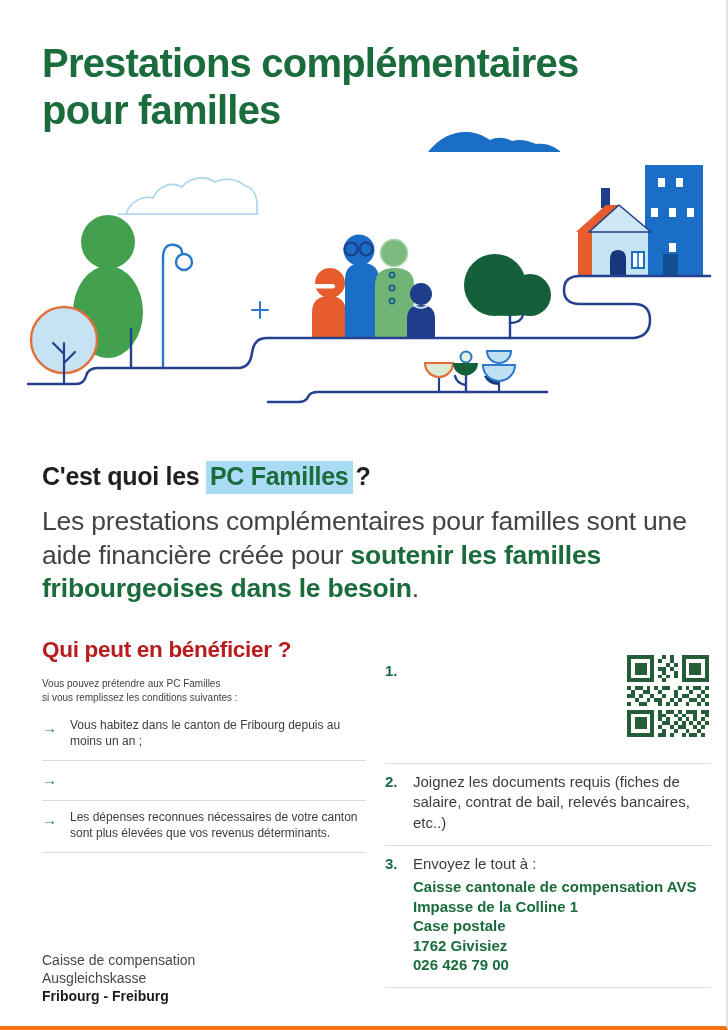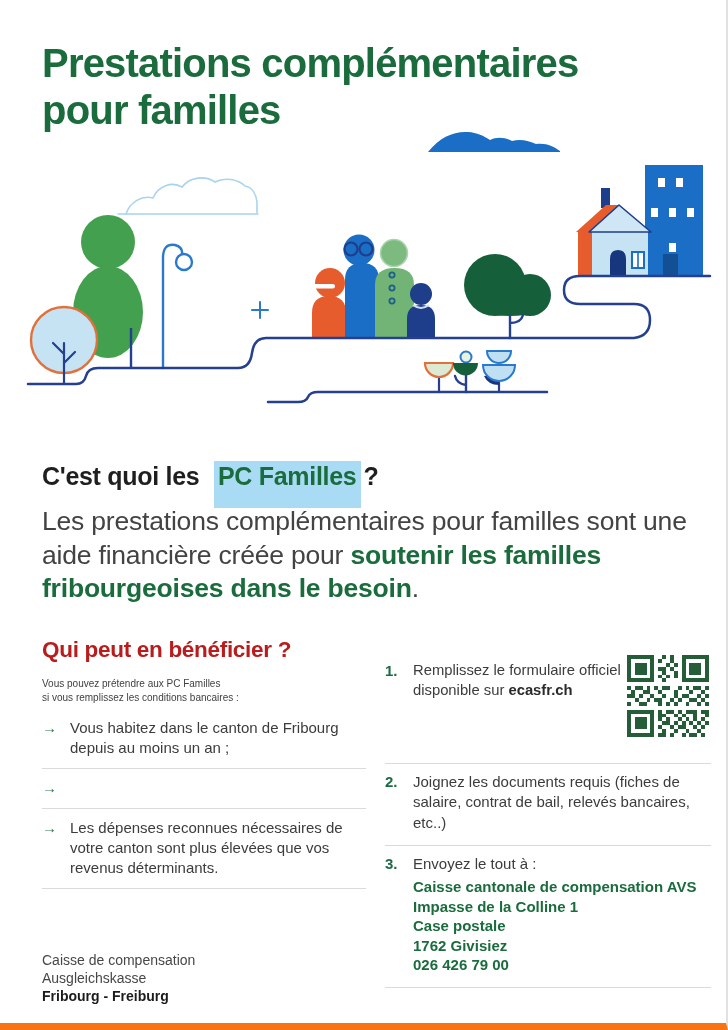--- a/index.html
+++ b/index.html
@@ -1,44 +1,44 @@
 <!DOCTYPE html>
 <html><head>
 <meta charset="utf-8">
 <style>
   html,body{margin:0;padding:0;background:#ffffff;}
   .page{
     position:relative;width:728px;height:1030px;background:#ffffff;overflow:hidden;
     font-family:"Liberation Sans",sans-serif;color:#3f3f3f;
-    border-right:2px solid #e2e2e2;border-bottom:7px solid #f97316;box-sizing:border-box;
+    border-right:2px solid #e2e2e2;border-bottom:4px solid #f97316;box-sizing:border-box;
   }
   
   .title{position:absolute;left:42px;top:40px;margin:0;font-size:40px;font-weight:700;
     color:#1a6c3d;line-height:1.17;letter-spacing:-0.8px;}
   .title span{display:block;white-space:nowrap;}
   
   .illustration{position:absolute;left:0;top:122px;width:728px;height:290px;pointer-events:none;}
   
   .what{position:absolute;left:42px;top:462px;width:648px;}
   .what h2{margin:0;font-size:25px;font-weight:700;color:#1f1f1f;letter-spacing:-0.3px;}
-  .hl{background:#a9dbf5;color:#1a6c3d;padding:1px 5px 18px 4px;font-style:normal;margin-left:8px;}
+  .hl{background:#a9dbf5;color:#1a6c3d;padding:1px 5px 4px 4px;font-style:normal;}
   .qmark{margin-left:2px;}
   .lead{margin:14px 0 0 0;font-size:26.5px;line-height:1.27;color:#434343;letter-spacing:-0.2px;}
   .lead strong{color:#1a6c3d;font-weight:700;}
   
   .col{position:absolute;top:637px;}
   .col-left{left:42px;width:324px;}
   .col-right{left:385px;width:326px;}
   .col h3{margin:0;font-size:22.5px;font-weight:700;color:#b91c1c;letter-spacing:-0.3px;}
   .col-intro{margin:14px 0 2px 0;font-size:10px;line-height:1.4;color:#3f3f3f;}
   .col-intro span{display:block;white-space:nowrap;}
   ul.bullets{list-style:none;margin:4px 0 0 0;padding:0;}
   li.bullet{display:flex;padding:9px 0 10px 0;border-bottom:1px solid #dadada;}
   .arrow{flex:0 0 28px;color:#287a4e;font-weight:700;font-size:15px;line-height:1.33;}
-  .btext{font-size:15px;line-height:1.33;color:#3c3c3c;}
+  .btext{font-size:12px;line-height:1.33;color:#3c3c3c;}
   
   .steps{margin-top:16px;}
   .step{position:relative;display:flex;padding:8px 0 12px 0;border-bottom:1px solid #dadada;}
   .num{flex:0 0 28px;color:#1d6b45;font-weight:700;font-size:15px;line-height:1.35;}
   .stext{margin:0;font-size:15px;line-height:1.35;color:#3c3c3c;}
   .stext strong{color:#2b2b2b;font-weight:700;}
   .step1{min-height:90px;}
   .step1 .stext{width:225px;font-size:14.8px;}
   .qr{position:absolute;right:2px;top:2px;color:#255d38;}
   .addr{margin:3px 0 0 0;color:#1a6c3d;font-weight:700;}
@@ -174,21 +174,21 @@
 
   <section class="what">
     <h2><span>C'est quoi les </span><mark class="hl">PC Familles</mark><span class="qmark">?</span></h2>
     <p class="lead"><span>Les prestations complémentaires pour familles sont une aide financière créée pour </span><strong>soutenir les familles fribourgeoises dans le besoin</strong><span>.</span></p>
   </section>
 
   <section class="col col-left">
     <h3>Qui peut en bénéficier ?</h3>
     <p class="col-intro">
       <span>Vous pouvez prétendre aux PC Familles</span>
-      <span>si vous remplissez les conditions bancaires :</span>
+      <span>si vous remplissez les conditions suivantes :</span>
     </p>
     <ul class="bullets">
       <li class="bullet">
         <span class="arrow">→</span>
         <span class="btext">Vous habitez dans le canton de Fribourg depuis au moins un an ;</span>
       </li>
       <li class="bullet">
         <span class="arrow">→</span>
       </li>
       <li class="bullet">
@@ -196,21 +196,20 @@
         <span class="btext">Les dépenses reconnues nécessaires de votre canton sont plus élevées que vos revenus déterminants.</span>
       </li>
     </ul>
   </section>
 
   <section class="col col-right">
     <div class="steps">
 
       <div class="step step1">
         <span class="num">1.</span>
-        <p class="stext"><span>Remplissez le formulaire officiel disponible sur </span><strong>ecasfr.ch</strong></p>
         <svg class="qr" width="82" height="82" viewBox="0 0 21 21" shape-rendering="crispEdges" xmlns="http://www.w3.org/2000/svg">
           <g fill="currentColor">
             <path fill-rule="evenodd" d="M0,0h7v7H0Z M1,1v5h5V1Z"></path>
               <rect x="2" y="2" width="3" height="3"></rect>
             <path fill-rule="evenodd" d="M14,0h7v7h-7Z M15,1v5h5V1Z"></path>
               <rect x="16" y="2" width="3" height="3"></rect>
             <path fill-rule="evenodd" d="M0,14h7v7H0Z M1,15v5h5v-5Z"></path>
               <rect x="2" y="16" width="3" height="3"></rect>
             <path d="M9,0h1v1H9Z M11,0h1v2h-1Z M8,1h1v1H8Z M10,2h1v1h-1Z M12,2h1v1h-1Z M8,3h2v1H8Z M11,3h1v1h-1Z M9,4h1v1H9Z M12,4h1v2h-1Z M8,5h1v1H8Z M10,5h1v1h-1Z M9,6h1v1H9Z M0,8h1v1H0Z M2,8h2v1H2Z M5,8h1v2H5Z M7,8h1v1H7Z M9,8h2v1H9Z M13,8h1v1h-1Z M15,8h1v1h-1Z M17,8h2v1h-2Z M20,8h1v1h-1Z M1,9h1v1H1Z M4,9h1v1H4Z M8,9h1v1H8Z M12,9h1v2h-1Z M16,9h1v1h-1Z M19,9h1v1h-1Z M0,10h2v1H0Z M3,10h1v1H3Z M6,10h1v1H6Z M9,10h1v1H9Z M14,10h2v1h-2Z M18,10h1v1h-1Z M20,10h1v1h-1Z M2,11h1v1H2Z M5,11h1v1H5Z M7,11h2v1H7Z M11,11h1v1h-1Z M13,11h1v1h-1Z M16,11h2v1h-2Z M19,11h1v1h-1Z M0,12h1v1H0Z M3,12h2v1H3Z M8,12h1v1H8Z M10,12h1v1h-1Z M12,12h1v1h-1Z M15,12h1v1h-1Z M18,12h1v1h-1Z M20,12h1v1h-1Z M8,14h1v2H8Z M10,14h2v1h-2Z M13,14h1v1h-1Z M15,14h3v1h-3Z M19,14h2v1h-2Z M9,15h1v1H9Z M12,15h1v1h-1Z M14,15h1v1h-1Z M17,15h1v2h-1Z M20,15h1v1h-1Z M8,16h1v1H8Z M10,16h1v1h-1Z M13,16h1v1h-1Z M15,16h1v1h-1Z M19,16h1v1h-1Z M9,17h2v1H9Z M12,17h1v1h-1Z M14,17h1v1h-1Z M16,17h1v1h-1Z M18,17h1v1h-1Z M20,17h1v1h-1Z M8,18h1v1H8Z M11,18h1v1h-1Z M13,18h2v1h-2Z M17,18h1v1h-1Z M19,18h1v1h-1Z M9,19h1v1H9Z M12,19h1v1h-1Z M15,19h1v1h-1Z M18,19h1v1h-1Z M8,20h2v1H8Z M11,20h1v1h-1Z M14,20h1v1h-1Z M16,20h2v1h-2Z M19,20h1v1h-1Z"></path>
           </g>

